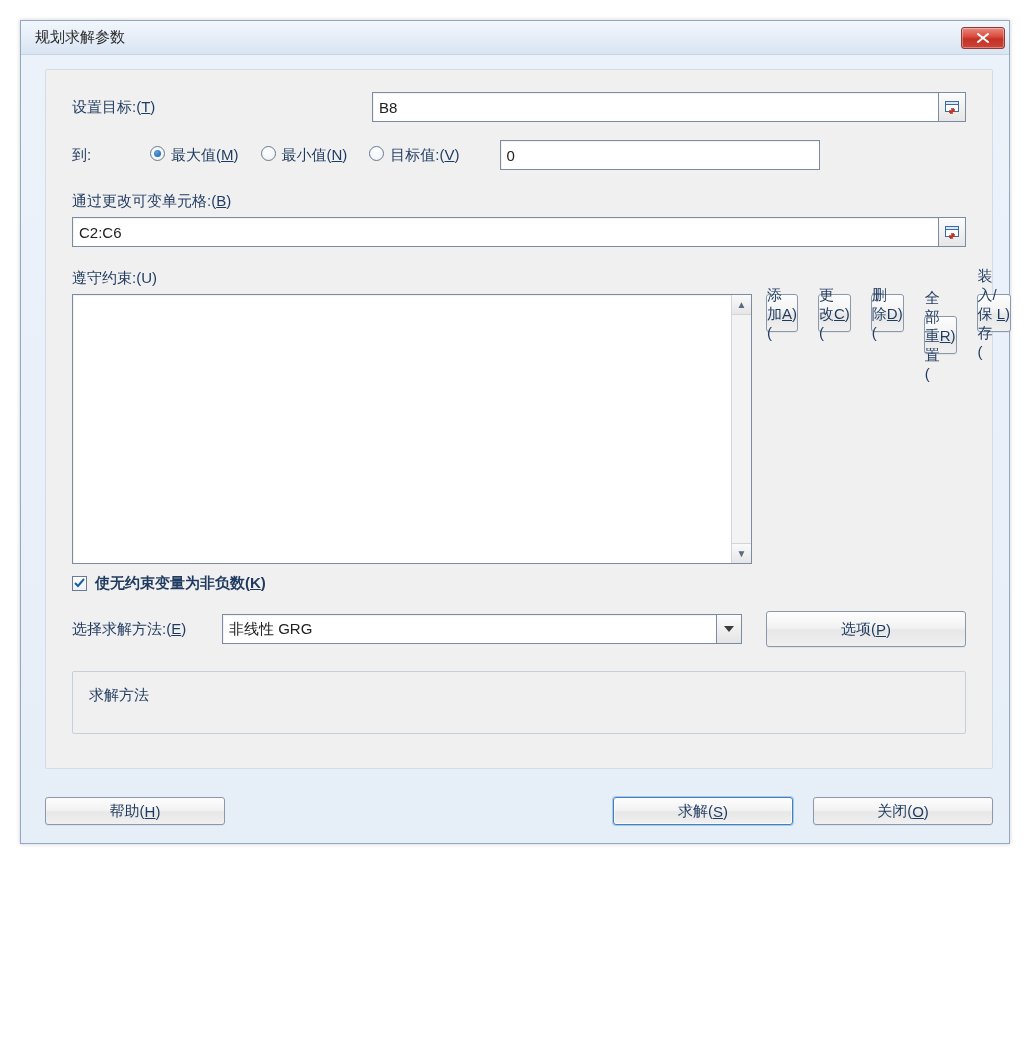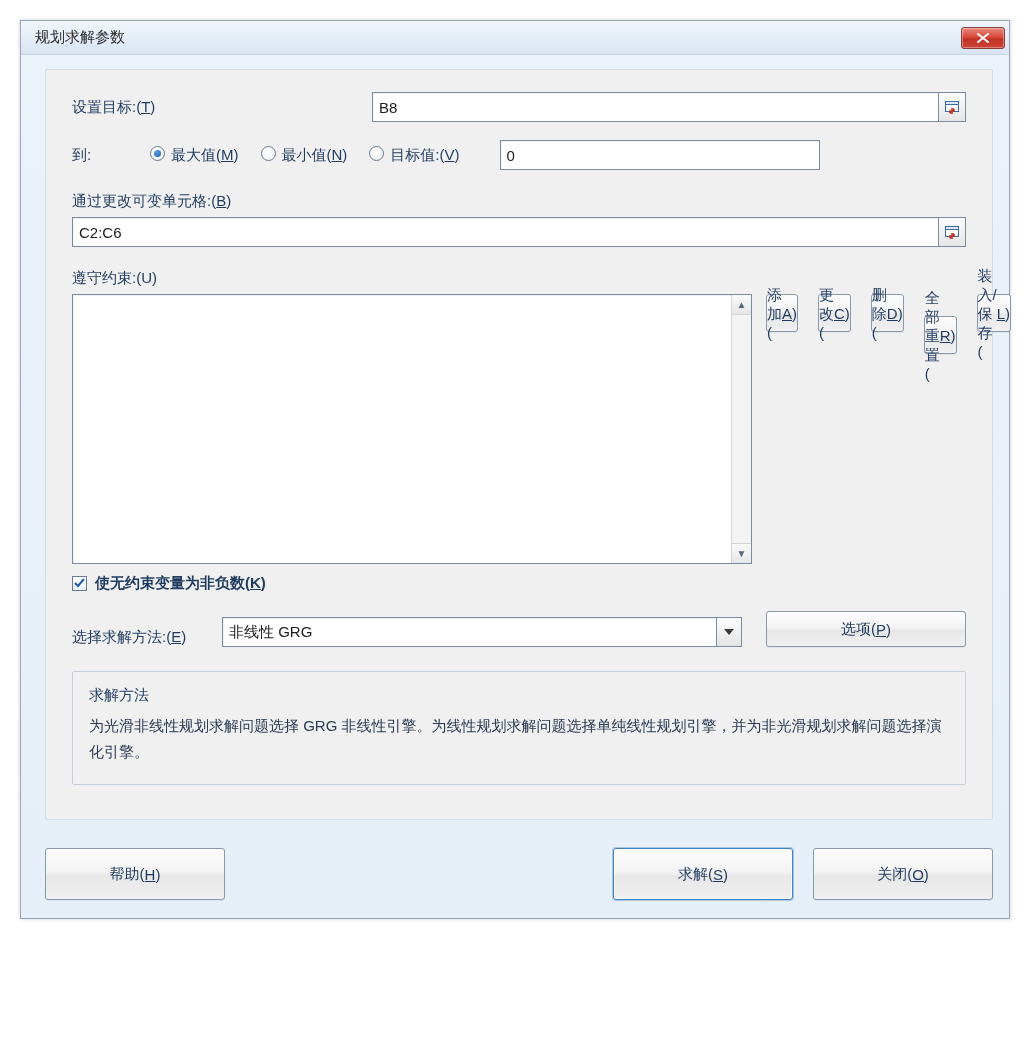--- a/index.html
+++ b/index.html
@@ -213,21 +213,21 @@
     height: 15px;
     border: 1px solid #6a7a90;
     background: linear-gradient(to bottom, #ffffff, #eef1f5);
     display: flex;
     align-items: center;
     justify-content: center;
   }
   .checkbox-box svg { display:block; }
   .method-row {
     display: flex;
-    align-items: flex-end;
+    align-items: center;
     gap: 10px;
     margin-bottom: 24px;
   }
   .method-row .label-inline { width: 140px; }
   .combo {
     flex: 1;
     display: flex;
   }
   .combo .input-text {
     flex: 1;
@@ -257,21 +257,21 @@
     color: #2b3a52;
     line-height: 1.7;
   }
   .footer {
     display: flex;
     align-items: center;
     margin-top: 28px;
     gap: 20px;
   }
   .footer .spacer { flex: 1; }
-  .footer .btn { width: 180px; height: 52px; }
+  .footer .btn { width: 180px; height: 28px; }
   .btn.primary {
     border: 1px solid #3f82c3;
     box-shadow: 0 0 0 1px rgba(63,130,195,0.35), inset 0 0 0 1px rgba(255,255,255,0.6);
   }
   u { text-decoration: underline; }
 </style>
 </head>
 <body>
 
 <div class="window">
@@ -403,21 +403,20 @@
         </div>
         <div class="btn options-btn">
           <span>选项(</span>
             <u>P</u>
             <span>)</span>
         </div>
       </div>
 
       <div class="group-box">
         <div class="group-box-title">求解方法</div>
-        <div class="group-box-text">为光滑非线性规划求解问题选择 GRG 非线性引擎。为线性规划求解问题选择单纯线性规划引擎，并为非光滑规划求解问题选择演化引擎。</div>
       </div>
 
     </div>
 
     <div class="footer">
       <div class="btn">
         <span>帮助(</span>
           <u>H</u>
           <span>)</span>
       </div>

